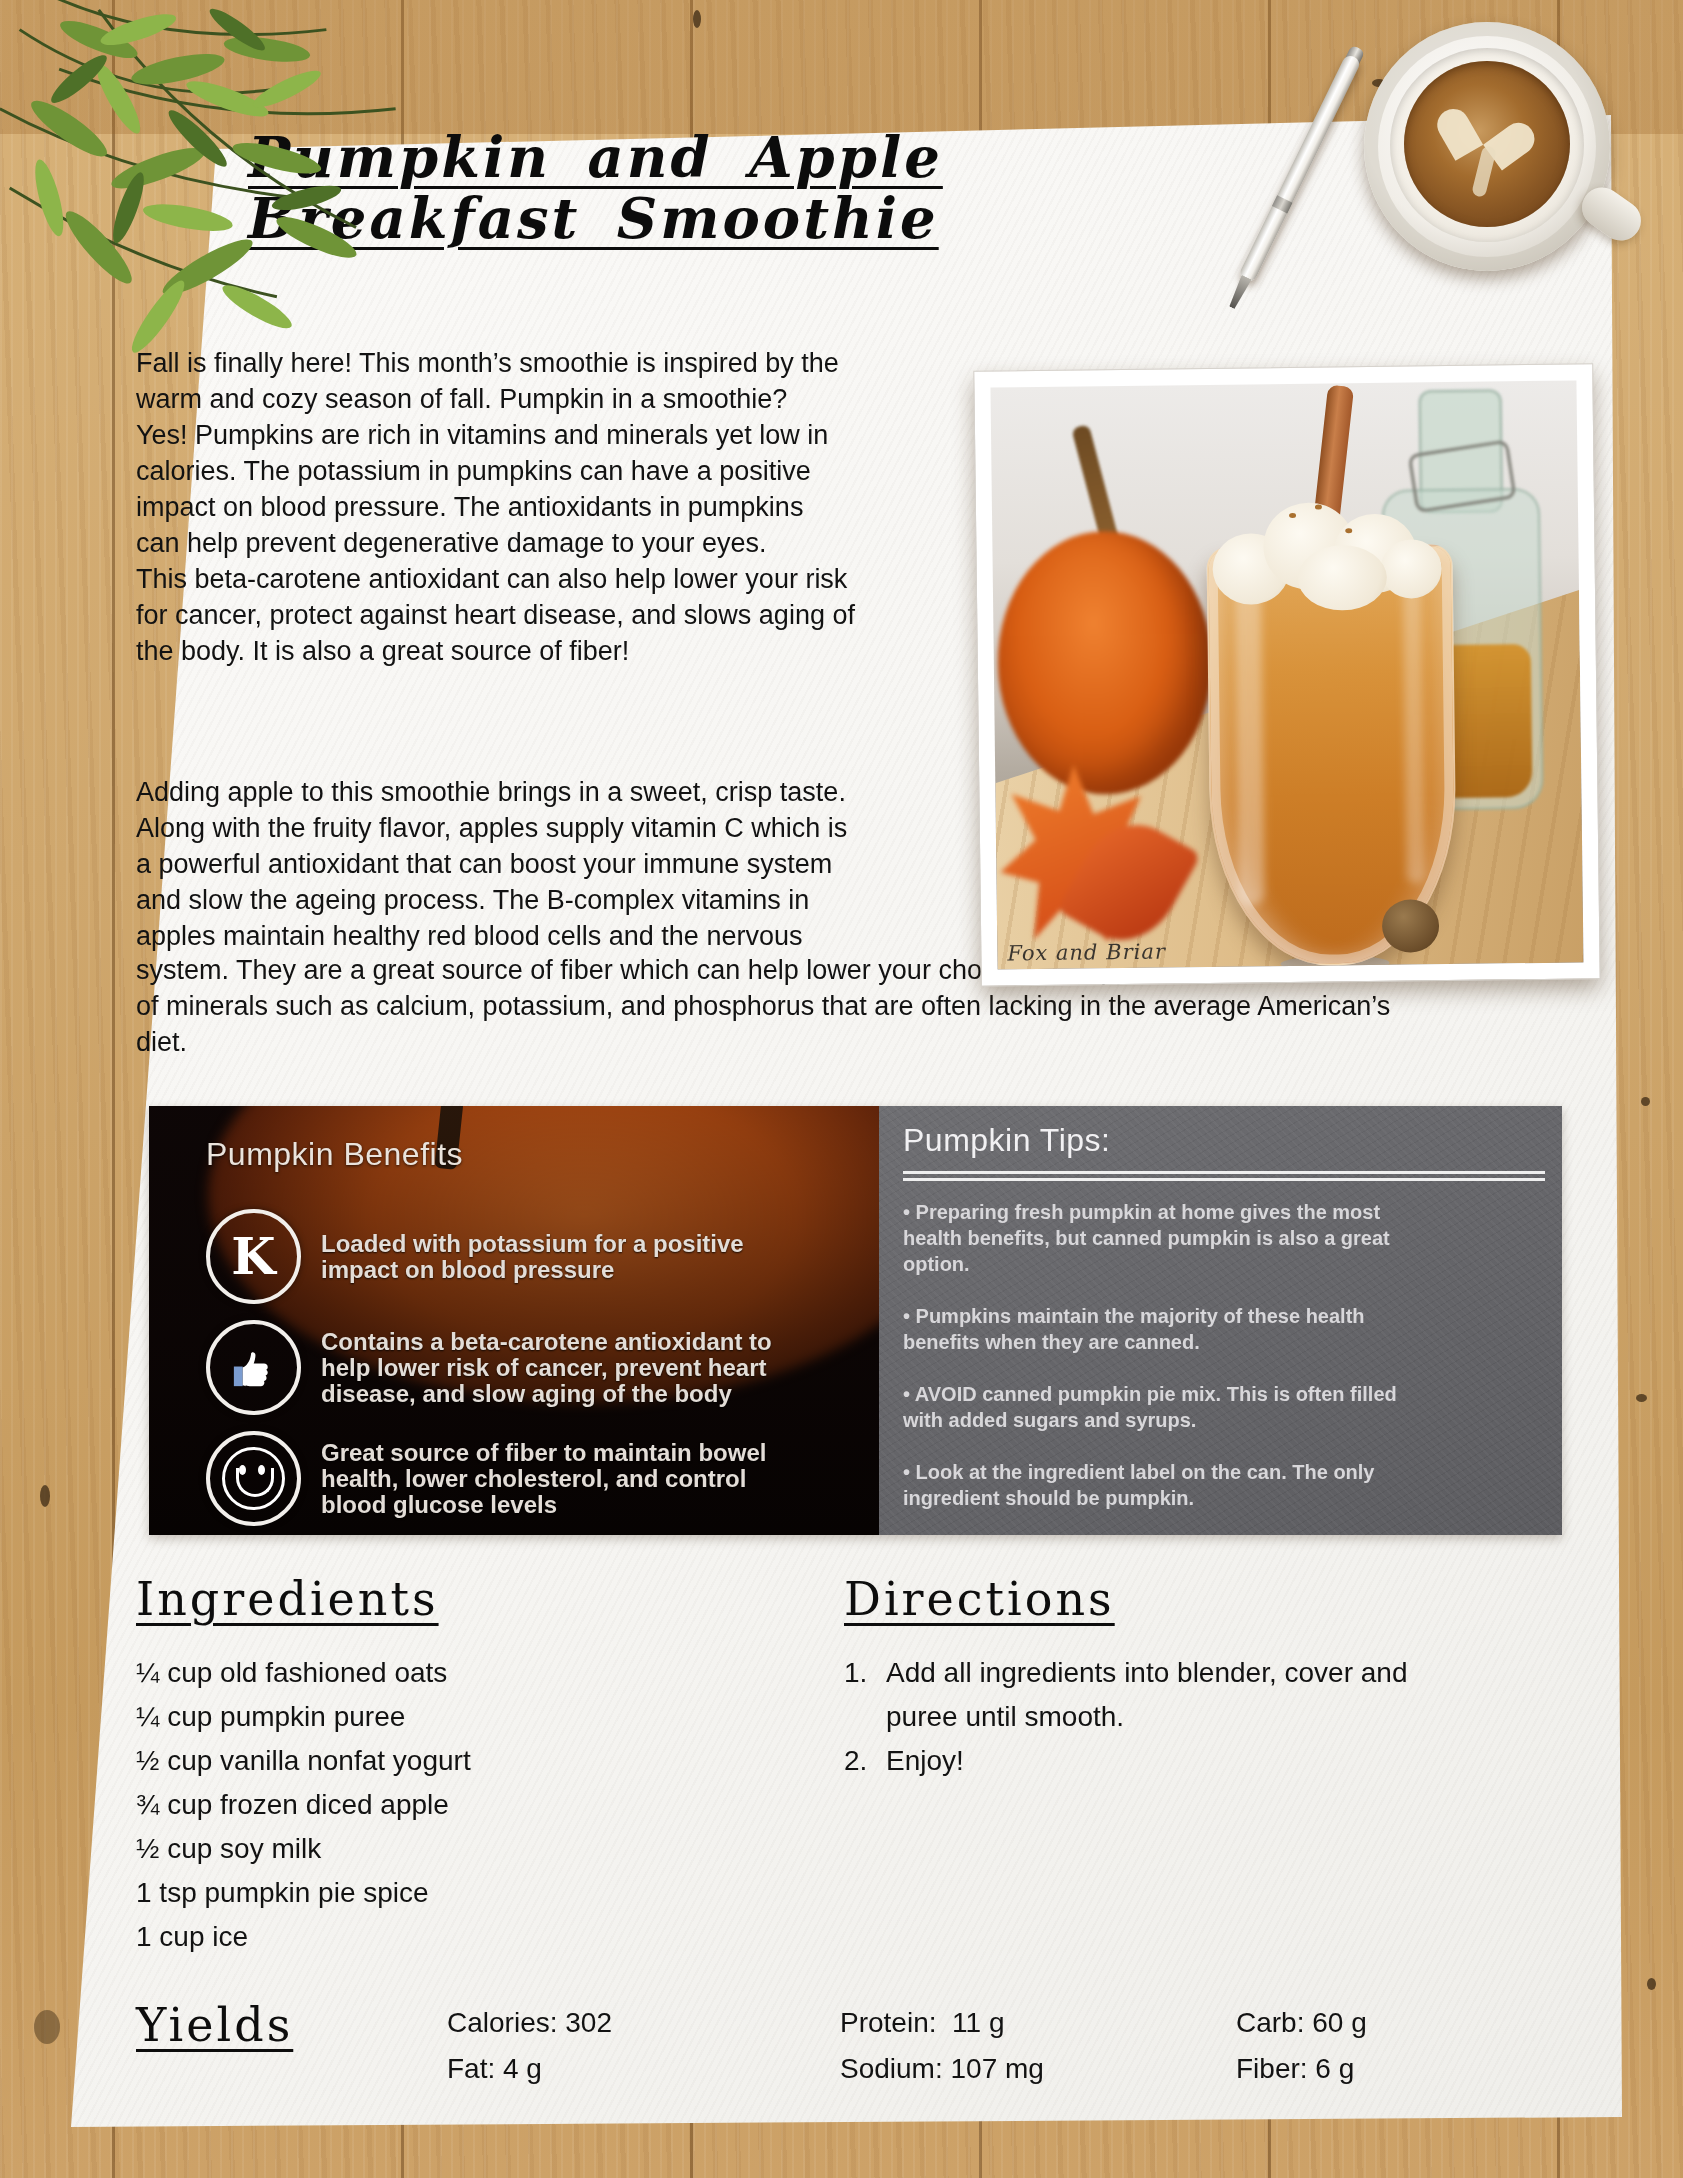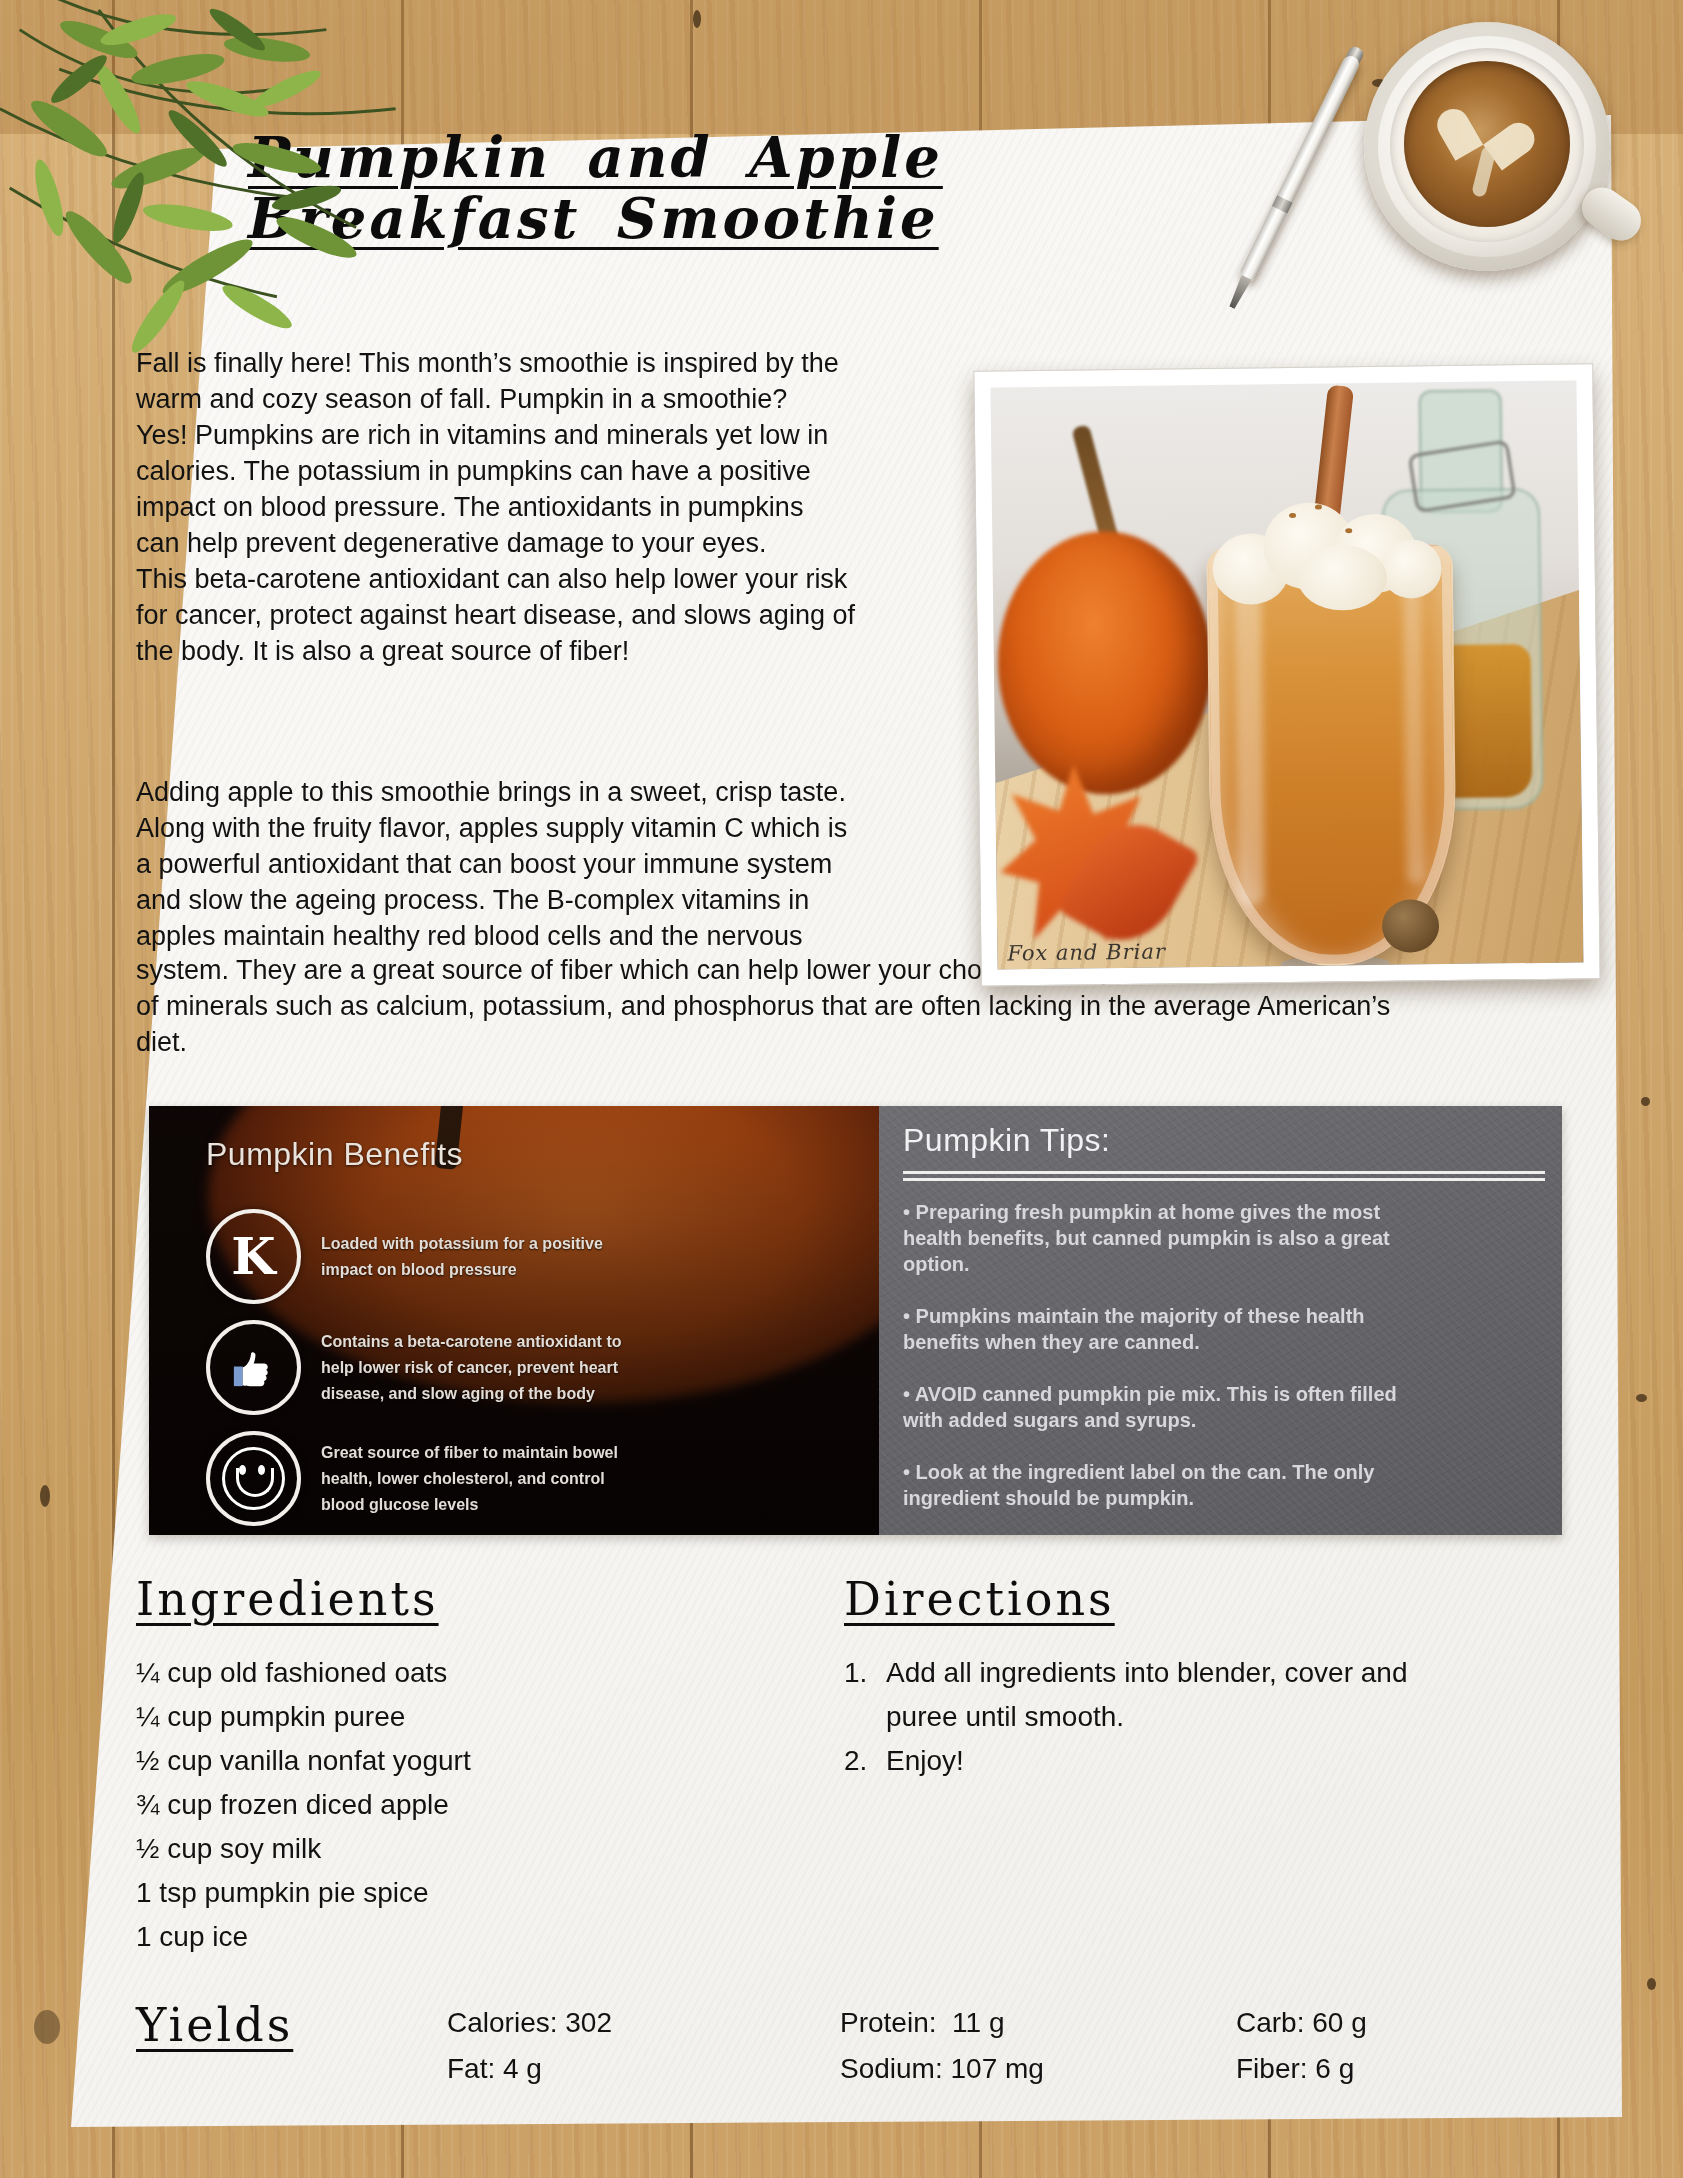--- a/index.html
+++ b/index.html
@@ -95,21 +95,21 @@
   .benefits{position:relative;width:730px;height:429px;overflow:hidden;background:#0e0707;}
   .benefits .pumpbg{position:absolute;left:59px;top:-119px;width:752px;height:416px;border-radius:50%;
     background:radial-gradient(ellipse at 50% 55%,#d06722 0%,#b04a12 40%,#60220a 70%,rgba(20,8,4,0) 88%);
     filter:blur(6px);}
   .benefits .stembg{position:absolute;left:289px;top:-6px;width:22px;height:69px;background:#2e1a0c;border-radius:6px;transform:rotate(6deg);}
   .benefits .shade{position:absolute;inset:0;background:linear-gradient(180deg,rgba(10,4,2,.15) 0%,rgba(8,3,2,.55) 60%,rgba(5,2,1,.8) 100%);}
   .benefits-title{position:absolute;left:57px;top:30px;font-size:32px;color:#eae3dc;letter-spacing:0.5px;text-shadow:0 1px 3px rgba(0,0,0,.7);}
   .brow{position:absolute;left:57px;display:flex;align-items:center;gap:20px;}
   .brow .ring{flex:0 0 auto;width:87px;height:87px;border:4px solid #f2efeb;border-radius:50%;
     display:flex;align-items:center;justify-content:center;box-shadow:0 0 6px rgba(0,0,0,.5);}
-  .brow .btext{font-size:16px;font-weight:bold;line-height:26px;color:#e3ddd7;white-space:pre-line;text-shadow:0 1px 2px rgba(0,0,0,.8);}
+  .brow .btext{font-size:24px;font-weight:bold;line-height:26px;color:#e3ddd7;white-space:pre-line;text-shadow:0 1px 2px rgba(0,0,0,.8);}
   .kletter{font-family:"DejaVu Serif",serif;font-weight:bold;font-size:51px;color:#fff;line-height:1;}
   .smiley{position:relative;width:57px;height:57px;border:3px solid #fff;border-radius:50%;}
   .smiley i{position:absolute;width:7px;height:10px;border-radius:50%;background:#fff;top:15px;}
   .smiley .e1{left:14px;} .smiley .e2{left:33px;}
   .smiley .mouth{position:absolute;left:11px;top:18px;width:32px;height:26px;border:3px solid #fff;border-top:none;
     border-radius:0 0 32px 32px;background:rgba(0,0,0,0);}
   .tips{position:relative;width:683px;height:429px;overflow:hidden;
     background:
       repeating-linear-gradient(45deg, rgba(255,255,255,.03) 0 2px, rgba(0,0,0,0) 2px 6px),
       repeating-linear-gradient(-30deg, rgba(0,0,0,.06) 0 1px, rgba(0,0,0,0) 1px 7px),

